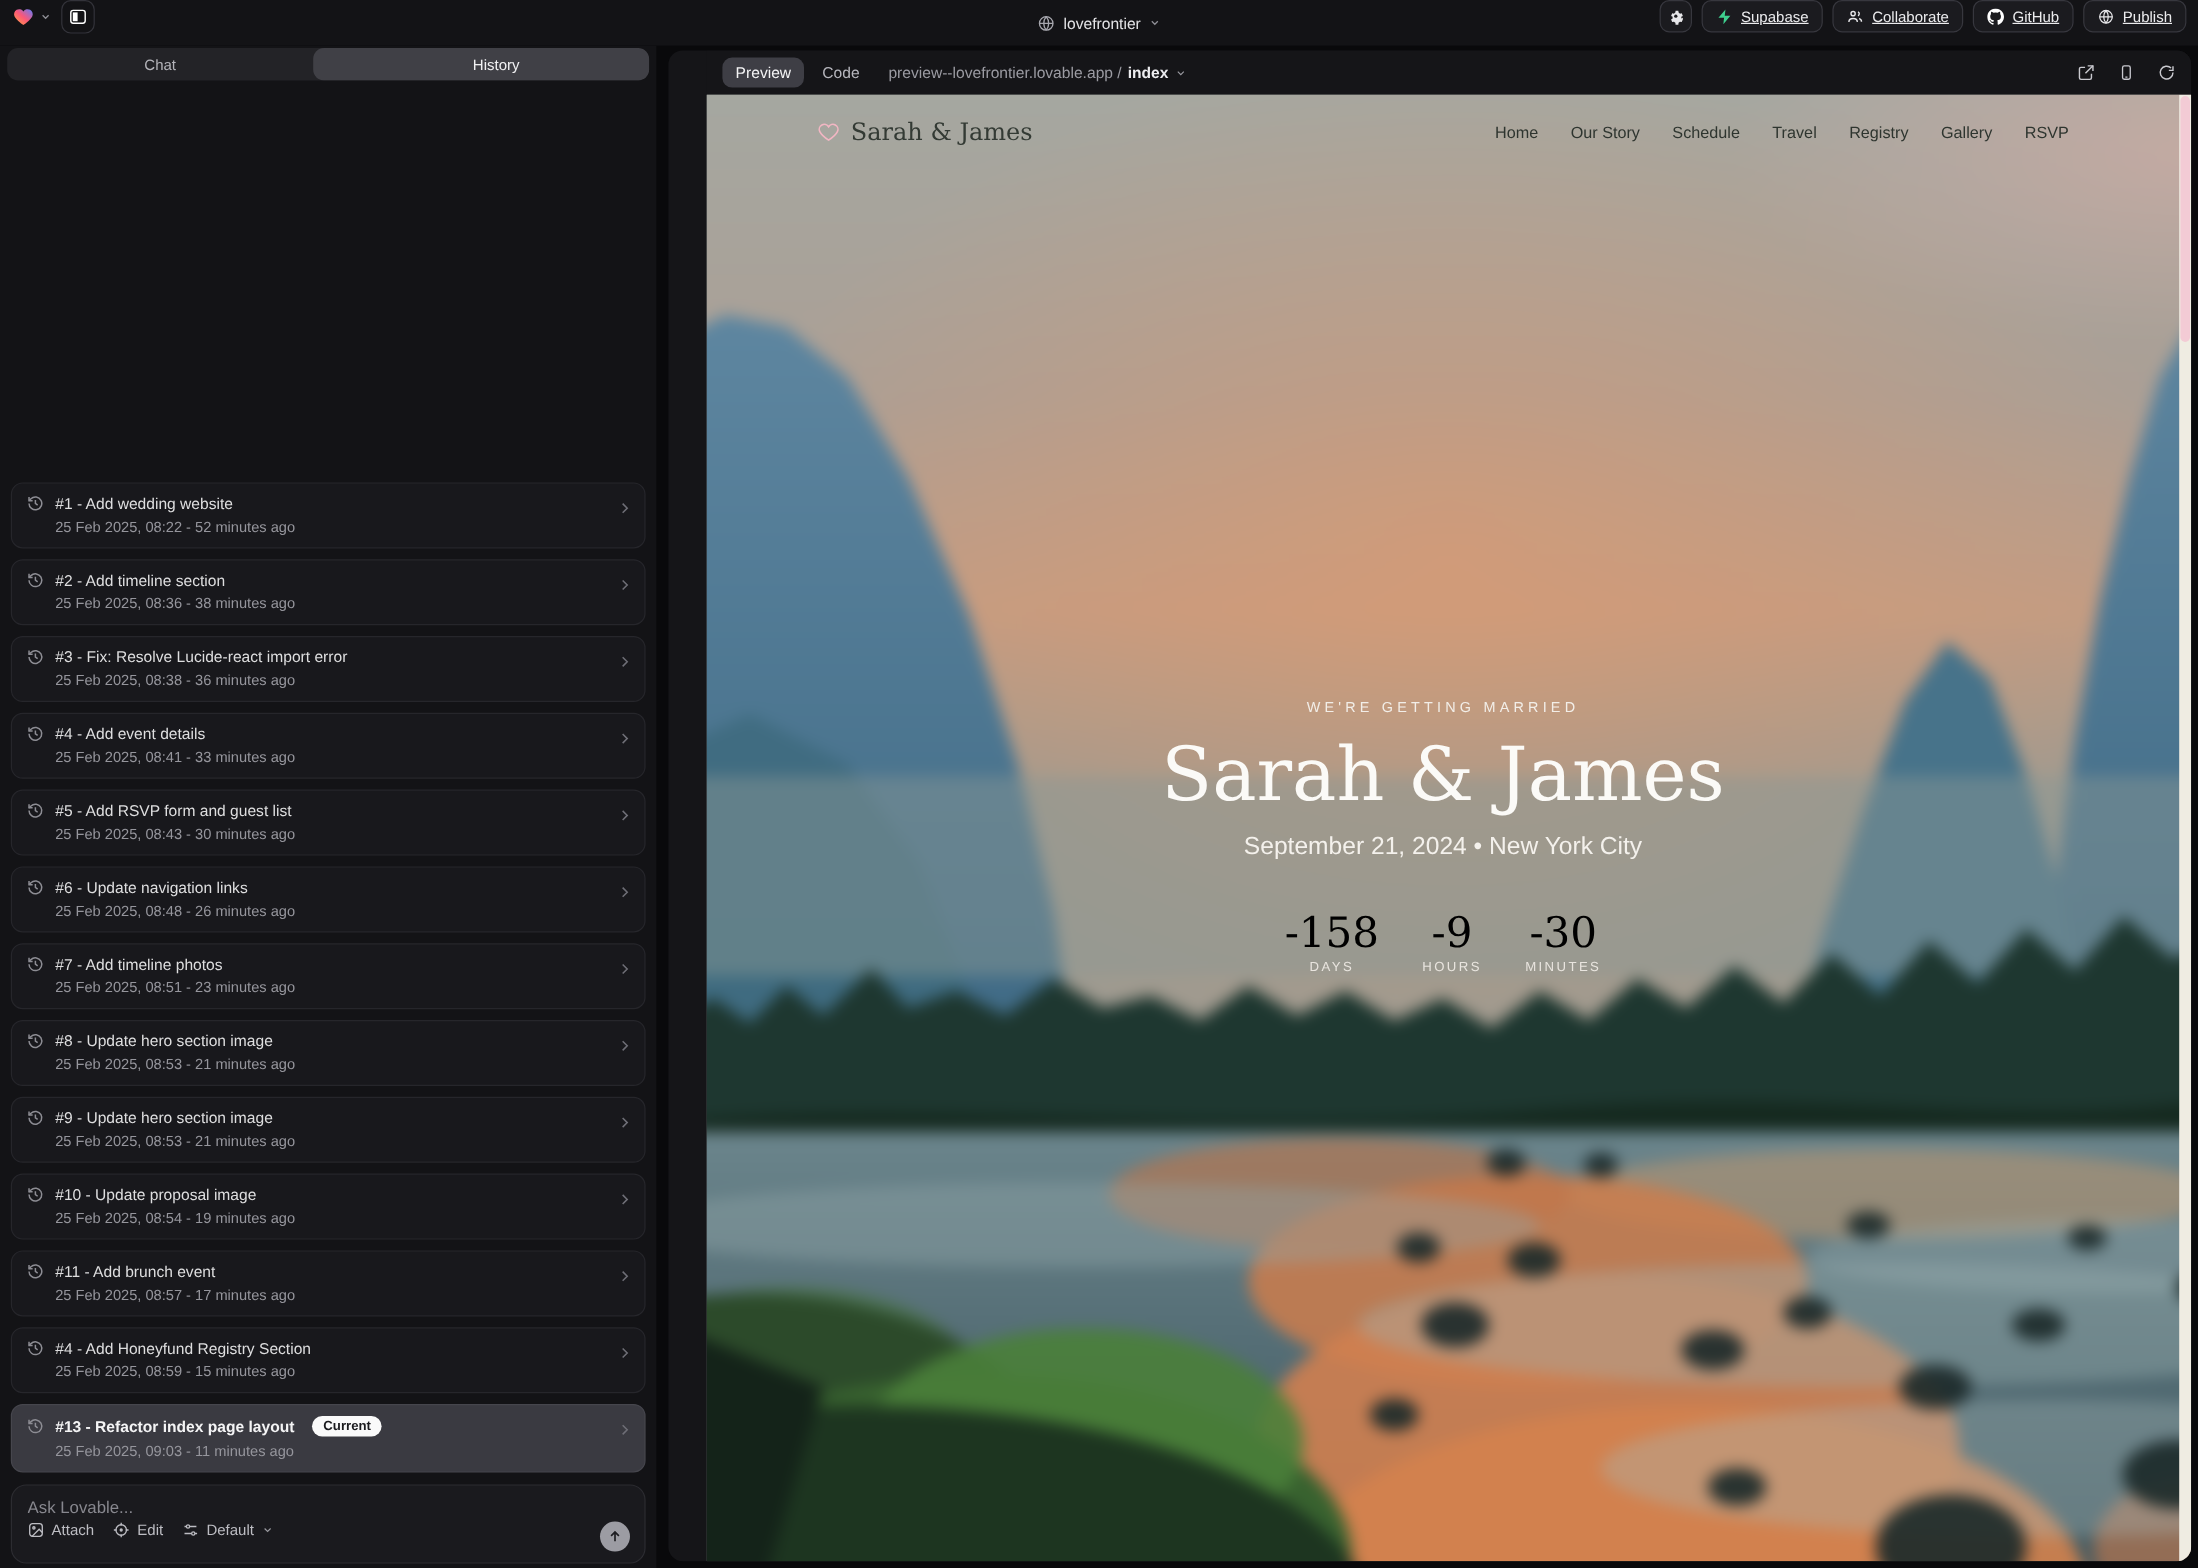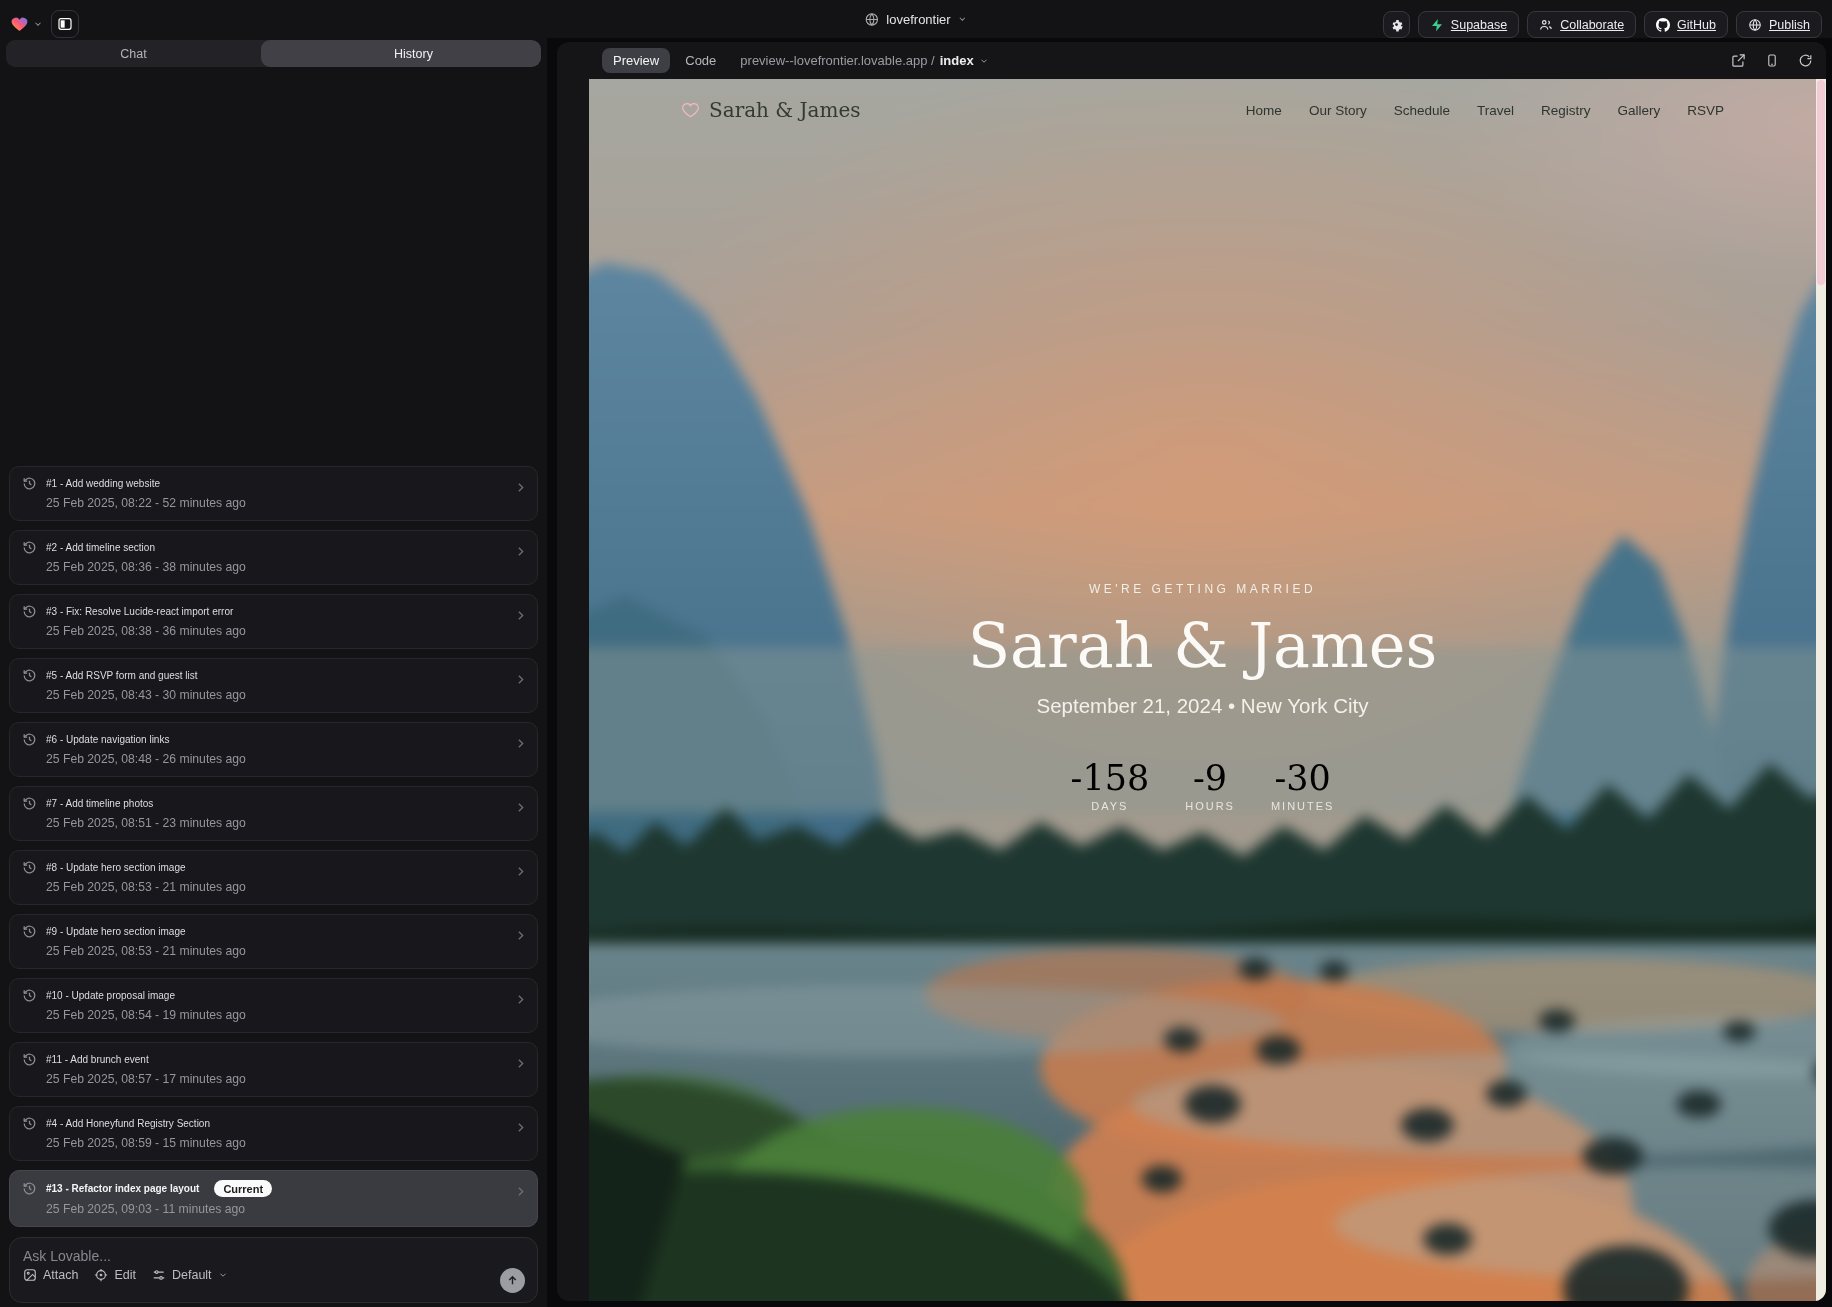--- a/index.html
+++ b/index.html
@@ -1,21 +1,21 @@
 <!DOCTYPE html>
 <html><head>
 <meta charset="utf-8">
 <style>
   * { margin:0; padding:0; box-sizing:border-box; }
   html,body { background:#09090b; }
   body { font-family:"Liberation Sans","DejaVu Sans",sans-serif; }
   .app { position:relative; width:1832px; height:1307px; background:#09090b; overflow:hidden; }
 
   
-  .topbar { position:relative; height:38px; display:flex; align-items:flex-end; padding:0 10px; background:#131316;gap:48px; }
+  .topbar { position:relative; height:38px; display:flex; align-items:flex-start; padding:0 10px; background:#131316;gap:48px; }
   .tb-left { display:flex; align-items:center; gap:8px; }
   .logo-btn { display:flex; align-items:center; gap:4px; cursor:pointer; }
   .chev { width:10px; height:10px; }
   .icon-btn { width:28px; height:28px; border:1px solid #33333a; border-radius:8px; background:#131316; display:flex; align-items:center; justify-content:center; color:#e6e6e9; }
   .tb-center { position:absolute; left:50%; top:0; height:100%; transform:translateX(-50%); display:flex; align-items:center; gap:7px; color:#e4e4e7; font-size:13px; }
   .tb-center .globe { color:#a7a7ae; }
   .tb-right { margin-left:auto; display:flex; align-items:center; gap:8px; }
   .tb-btn { height:27px; display:flex; align-items:center; gap:7px; padding:0 11px; border:1px solid #37373e; border-radius:8px; background:#1b1b1f; color:#ececee; font-size:12.5px;text-decoration:underline; }
   .tb-btn.square { width:27px; padding:0; justify-content:center; }
   svg.ic { display:block; }
@@ -26,21 +26,21 @@
 
   .tabs { display:flex; height:27px; border-radius:9px; background:#232327; overflow:hidden; margin:0 -3px; }
   .tab { flex:1; display:flex; align-items:center; justify-content:center; font-size:12.5px; color:#b4b4ba; border-radius:9px; }
   .tab.active { background:#404046; color:#f1f1f3;padding-left:25px; }
 
   .history-list { margin-top:auto; display:flex; flex-direction:column; gap:9px; }
   .hist-card { position:relative; border:1px solid #26262b; background:#18181c; border-radius:10px; padding:9px 12px 10px 12px; }
   .hist-card.current { background:#3a3a41; border-color:#46464d; }
   .hist-top { display:flex; align-items:center; gap:9px; }
   .hist-top .hicon { color:#8d8d94; flex:none; }
-  .hist-title { font-size:10px; color:#dededf; }
+  .hist-title { font-size:13px; color:#dededf; }
   .hist-card.current .hist-title { color:#f4f4f5; font-weight:bold; }
   .badge { display:inline-block; margin-left:6px; background:#fafafa; color:#1b1b1e; font-size:11px; font-weight:bold; padding:2.5px 9px; border-radius:999px; }
   .hist-time { font-size:12.2px; color:#95959c; margin:5px 0 0 24px; }
   .hist-chev { position:absolute; right:10px; top:14px; color:#6e6e76; }
 
   
   .composer { margin-top:10px; height:66px; border:1px solid #2c2c31; background:#1a1a1e; border-radius:13px; padding:10px 12px 9px 13px; display:flex; flex-direction:column; justify-content:space-between; }
   .composer-input { font-size:14px; color:#87878e; background:transparent; border:none; outline:none; width:100%; font-family:inherit; }
   .composer-input::placeholder { color:#87878e; }
   .composer-row { display:flex; align-items:flex-start; }
@@ -210,20 +210,35 @@
               </svg>
               <span class="hist-title">#3 - Fix: Resolve Lucide-react import error</span>
 
             </div>
             <div class="hist-time">25 Feb 2025, 08:38 - 36 minutes ago</div>
             <svg class="hist-chev" width="13" height="13" viewBox="0 0 24 24" fill="none" stroke="currentColor" stroke-width="2.4">
               <path d="M9 5l7 7-7 7"></path>
             </svg>
           </div>
 
+          <div class="hist-card">
+            <div class="hist-top">
+              <svg class="hicon" width="15" height="15" viewBox="0 0 24 24" fill="none" stroke="currentColor" stroke-width="2">
+                <path d="M3.5 12a8.5 8.5 0 1 0 2.6-6.1L3.5 8.3"></path>
+                <path d="M3.5 3.5v4.8h4.8"></path>
+                <path d="M12 7.5V12l3 2.2"></path>
+              </svg>
+              <span class="hist-title">#4 - Add event details</span>
+
+            </div>
+            <div class="hist-time">25 Feb 2025, 08:41 - 33 minutes ago</div>
+            <svg class="hist-chev" width="13" height="13" viewBox="0 0 24 24" fill="none" stroke="currentColor" stroke-width="2.4">
+              <path d="M9 5l7 7-7 7"></path>
+            </svg>
+          </div>
 
           <div class="hist-card">
             <div class="hist-top">
               <svg class="hicon" width="15" height="15" viewBox="0 0 24 24" fill="none" stroke="currentColor" stroke-width="2">
                 <path d="M3.5 12a8.5 8.5 0 1 0 2.6-6.1L3.5 8.3"></path>
                 <path d="M3.5 3.5v4.8h4.8"></path>
                 <path d="M12 7.5V12l3 2.2"></path>
               </svg>
               <span class="hist-title">#5 - Add RSVP form and guest list</span>
 

